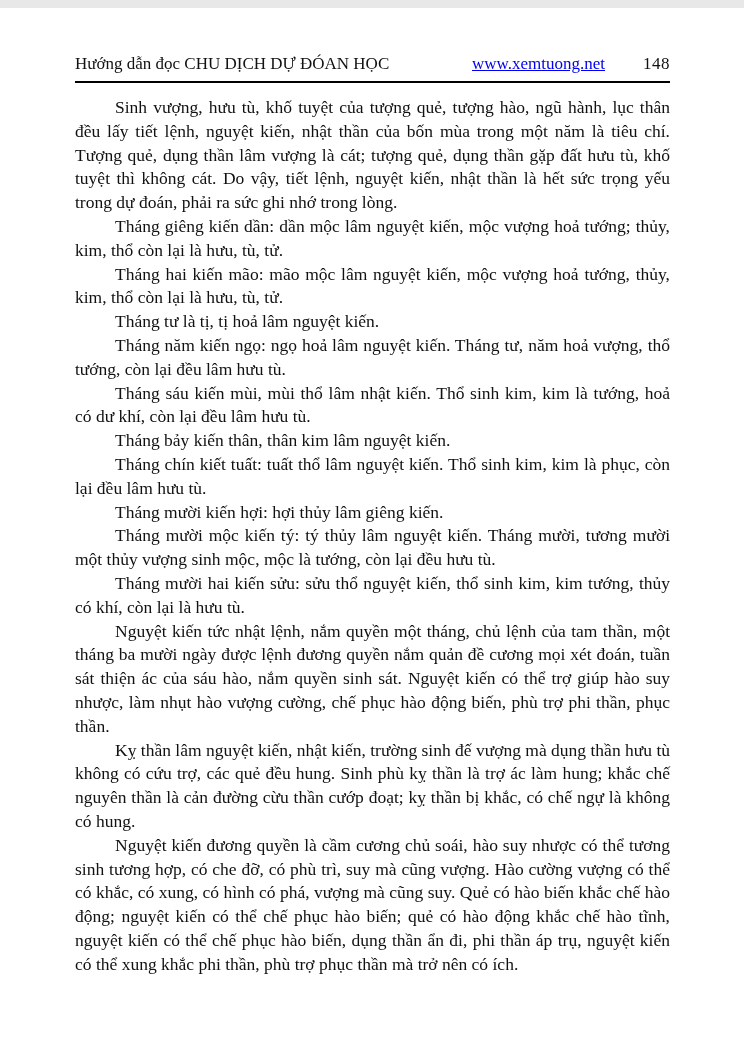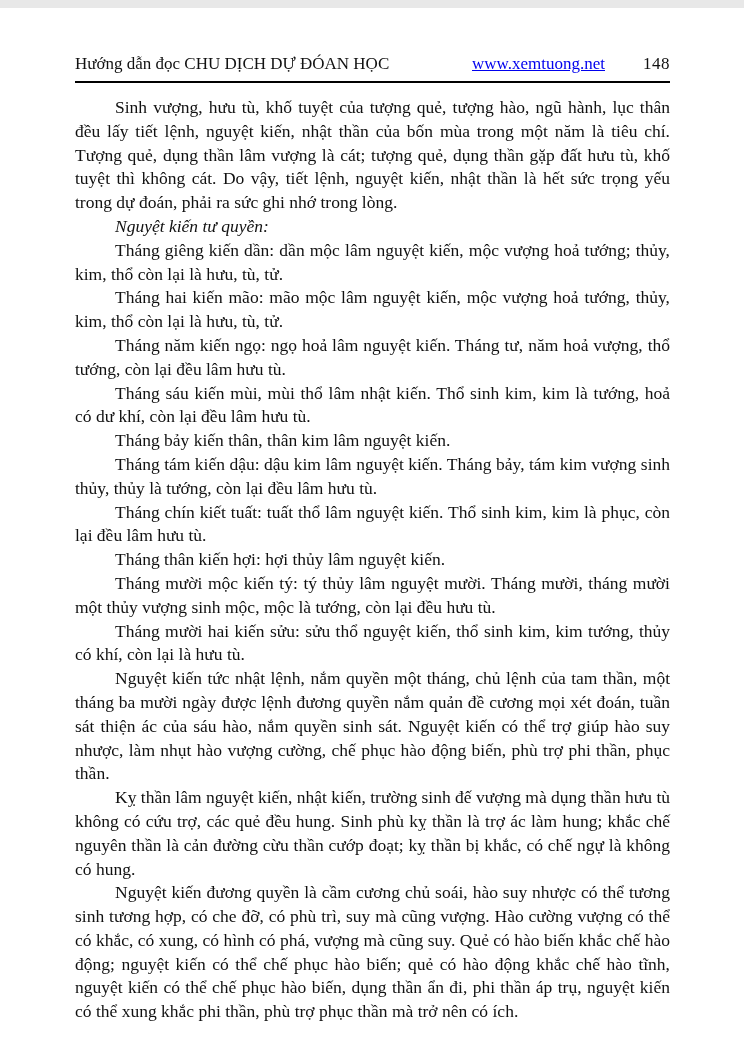--- a/index.html
+++ b/index.html
@@ -65,28 +65,27 @@
 
 <div class="page">
   <div class="header">
     <span class="header-title">Hướng dẫn đọc CHU DỊCH DỰ ĐÓAN HỌC</span>
     <a class="header-link">www.xemtuong.net</a>
     <span class="header-page">148</span>
   </div>
   <div class="header-divider"></div>
   <div class="document-body">
       <p>Sinh vượng, hưu tù, khố tuyệt của tượng quẻ, tượng hào, ngũ hành, lục thân đều lấy tiết lệnh, nguyệt kiến, nhật thần của bốn mùa trong một năm là tiêu chí. Tượng quẻ, dụng thần lâm vượng là cát; tượng quẻ, dụng thần gặp đất hưu tù, khố tuyệt thì không cát. Do vậy, tiết lệnh, nguyệt kiến, nhật thần là hết sức trọng yếu trong dự đoán, phải ra sức ghi nhớ trong lòng.</p>
-      <p class="italic">Nguyệt kiến tư quyền:</p>
       <p>Tháng giêng kiến dần: dần mộc lâm nguyệt kiến, mộc vượng hoả tướng; thủy, kim, thổ còn lại là hưu, tù, tử.</p>
       <p>Tháng hai kiến mão: mão mộc lâm nguyệt kiến, mộc vượng hoả tướng, thủy, kim, thổ còn lại là hưu, tù, tử.</p>
+      <p>Tháng tư là tị, tị hoả lâm nguyệt kiến.</p>
       <p>Tháng năm kiến ngọ: ngọ hoả lâm nguyệt kiến. Tháng tư, năm hoả vượng, thổ tướng, còn lại đều lâm hưu tù.</p>
       <p>Tháng sáu kiến mùi, mùi thổ lâm nhật kiến. Thổ sinh kim, kim là tướng, hoả có dư khí, còn lại đều lâm hưu tù.</p>
       <p>Tháng bảy kiến thân, thân kim lâm nguyệt kiến.</p>
-      <p>Tháng tám kiến dậu: dậu kim lâm nguyệt kiến. Tháng bảy, tám kim vượng sinh thủy, thủy là tướng, còn lại đều lâm hưu tù.</p>
       <p>Tháng chín kiết tuất: tuất thổ lâm nguyệt kiến. Thổ sinh kim, kim là phục, còn lại đều lâm hưu tù.</p>
-      <p>Tháng thân kiến hợi: hợi thủy lâm nguyệt kiến.</p>
-      <p>Tháng mười mộc kiến tý: tý thủy lâm nguyệt mười. Tháng mười, tháng mười một thủy vượng sinh mộc, mộc là tướng, còn lại đều hưu tù.</p>
+      <p>Tháng mười kiến hợi: hợi thủy lâm giêng kiến.</p>
+      <p>Tháng mười mộc kiến tý: tý thủy lâm nguyệt kiến. Tháng mười, tương mười một thủy vượng sinh mộc, mộc là tướng, còn lại đều hưu tù.</p>
       <p>Tháng mười hai kiến sửu: sửu thổ nguyệt kiến, thổ sinh kim, kim tướng, thủy có khí, còn lại là hưu tù.</p>
       <p>Nguyệt kiến tức nhật lệnh, nắm quyền một tháng, chủ lệnh của tam thần, một tháng ba mười ngày được lệnh đương quyền nắm quản đề cương mọi xét đoán, tuần sát thiện ác của sáu hào, nắm quyền sinh sát. Nguyệt kiến có thể trợ giúp hào suy nhược, làm nhụt hào vượng cường, chế phục hào động biến, phù trợ phi thần, phục thần.</p>
       <p>Kỵ thần lâm nguyệt kiến, nhật kiến, trường sinh đế vượng mà dụng thần hưu tù không có cứu trợ, các quẻ đều hung. Sinh phù kỵ thần là trợ ác làm hung; khắc chế nguyên thần là cản đường cừu thần cướp đoạt; kỵ thần bị khắc, có chế ngự là không có hung.</p>
       <p>Nguyệt kiến đương quyền là cầm cương chủ soái, hào suy nhược có thể tương sinh tương hợp, có che đỡ, có phù trì, suy mà cũng vượng. Hào cường vượng có thể có khắc, có xung, có hình có phá, vượng mà cũng suy. Quẻ có hào biến khắc chế hào động; nguyệt kiến có thể chế phục hào biến; quẻ có hào động khắc chế hào tĩnh, nguyệt kiến có thể chế phục hào biến, dụng thần ẩn đi, phi thần áp trụ, nguyệt kiến có thể xung khắc phi thần, phù trợ phục thần mà trở nên có ích.</p>
     </div>
 </div>
 
 </body></html>

